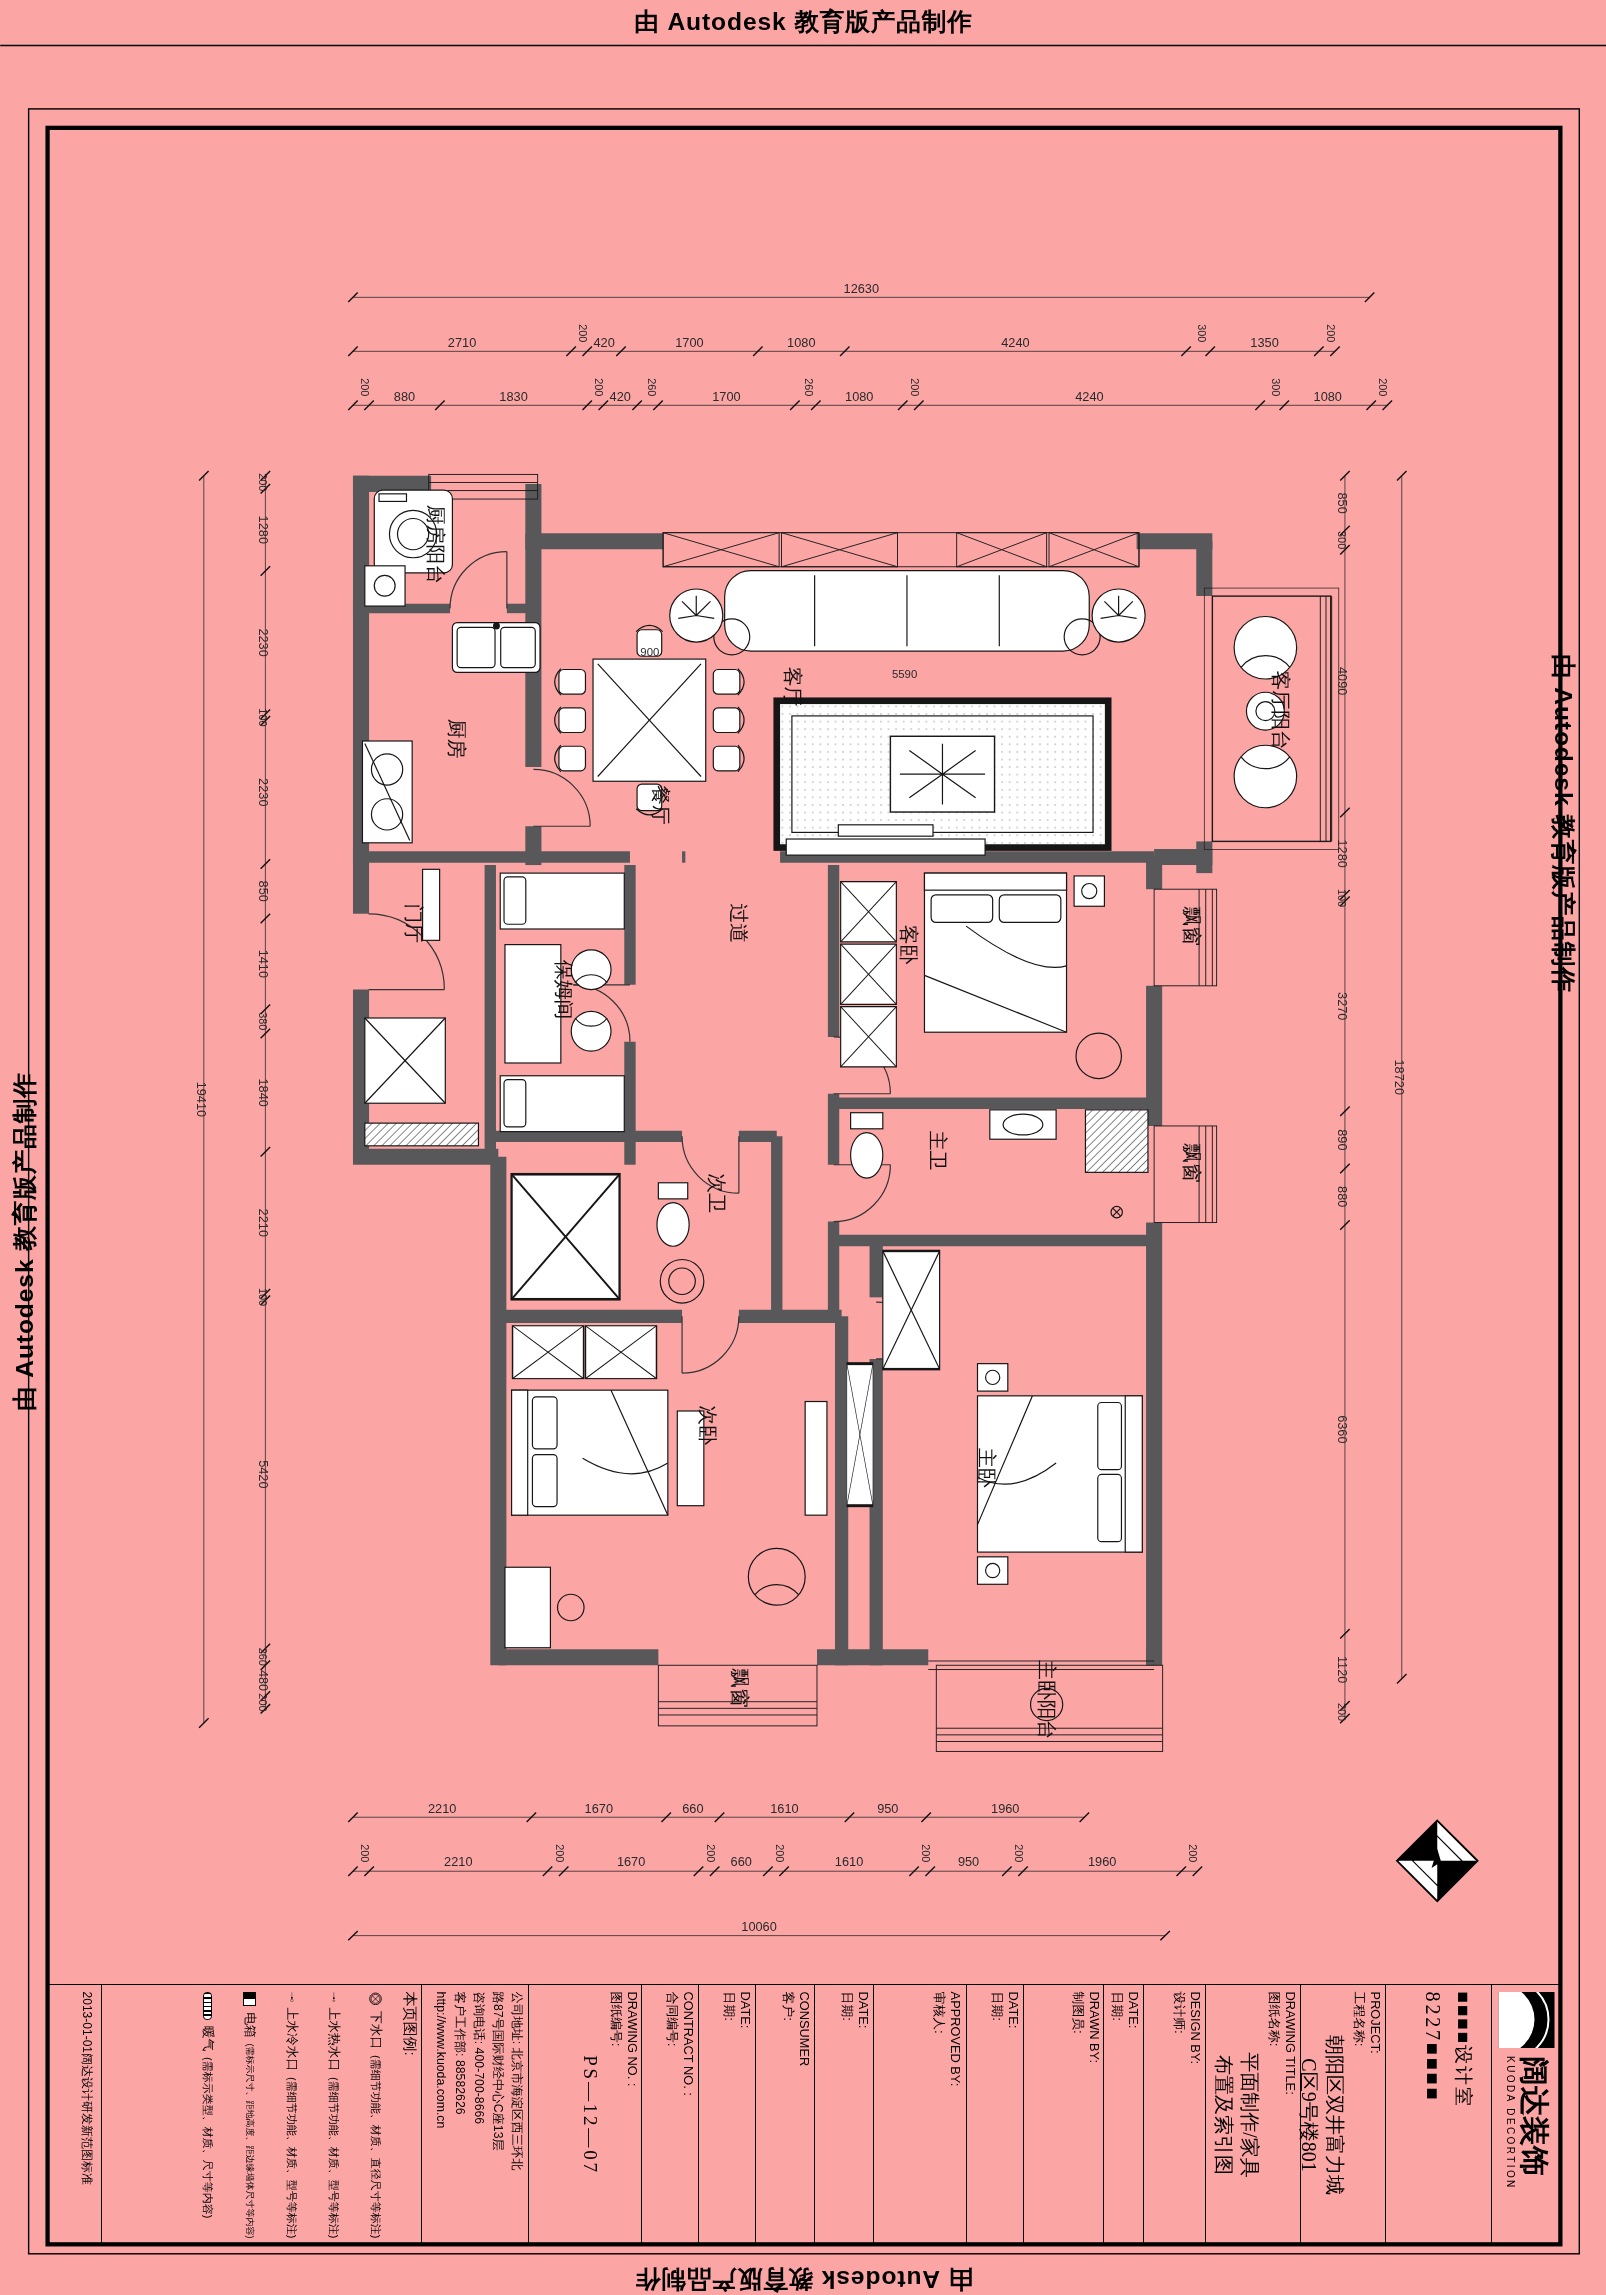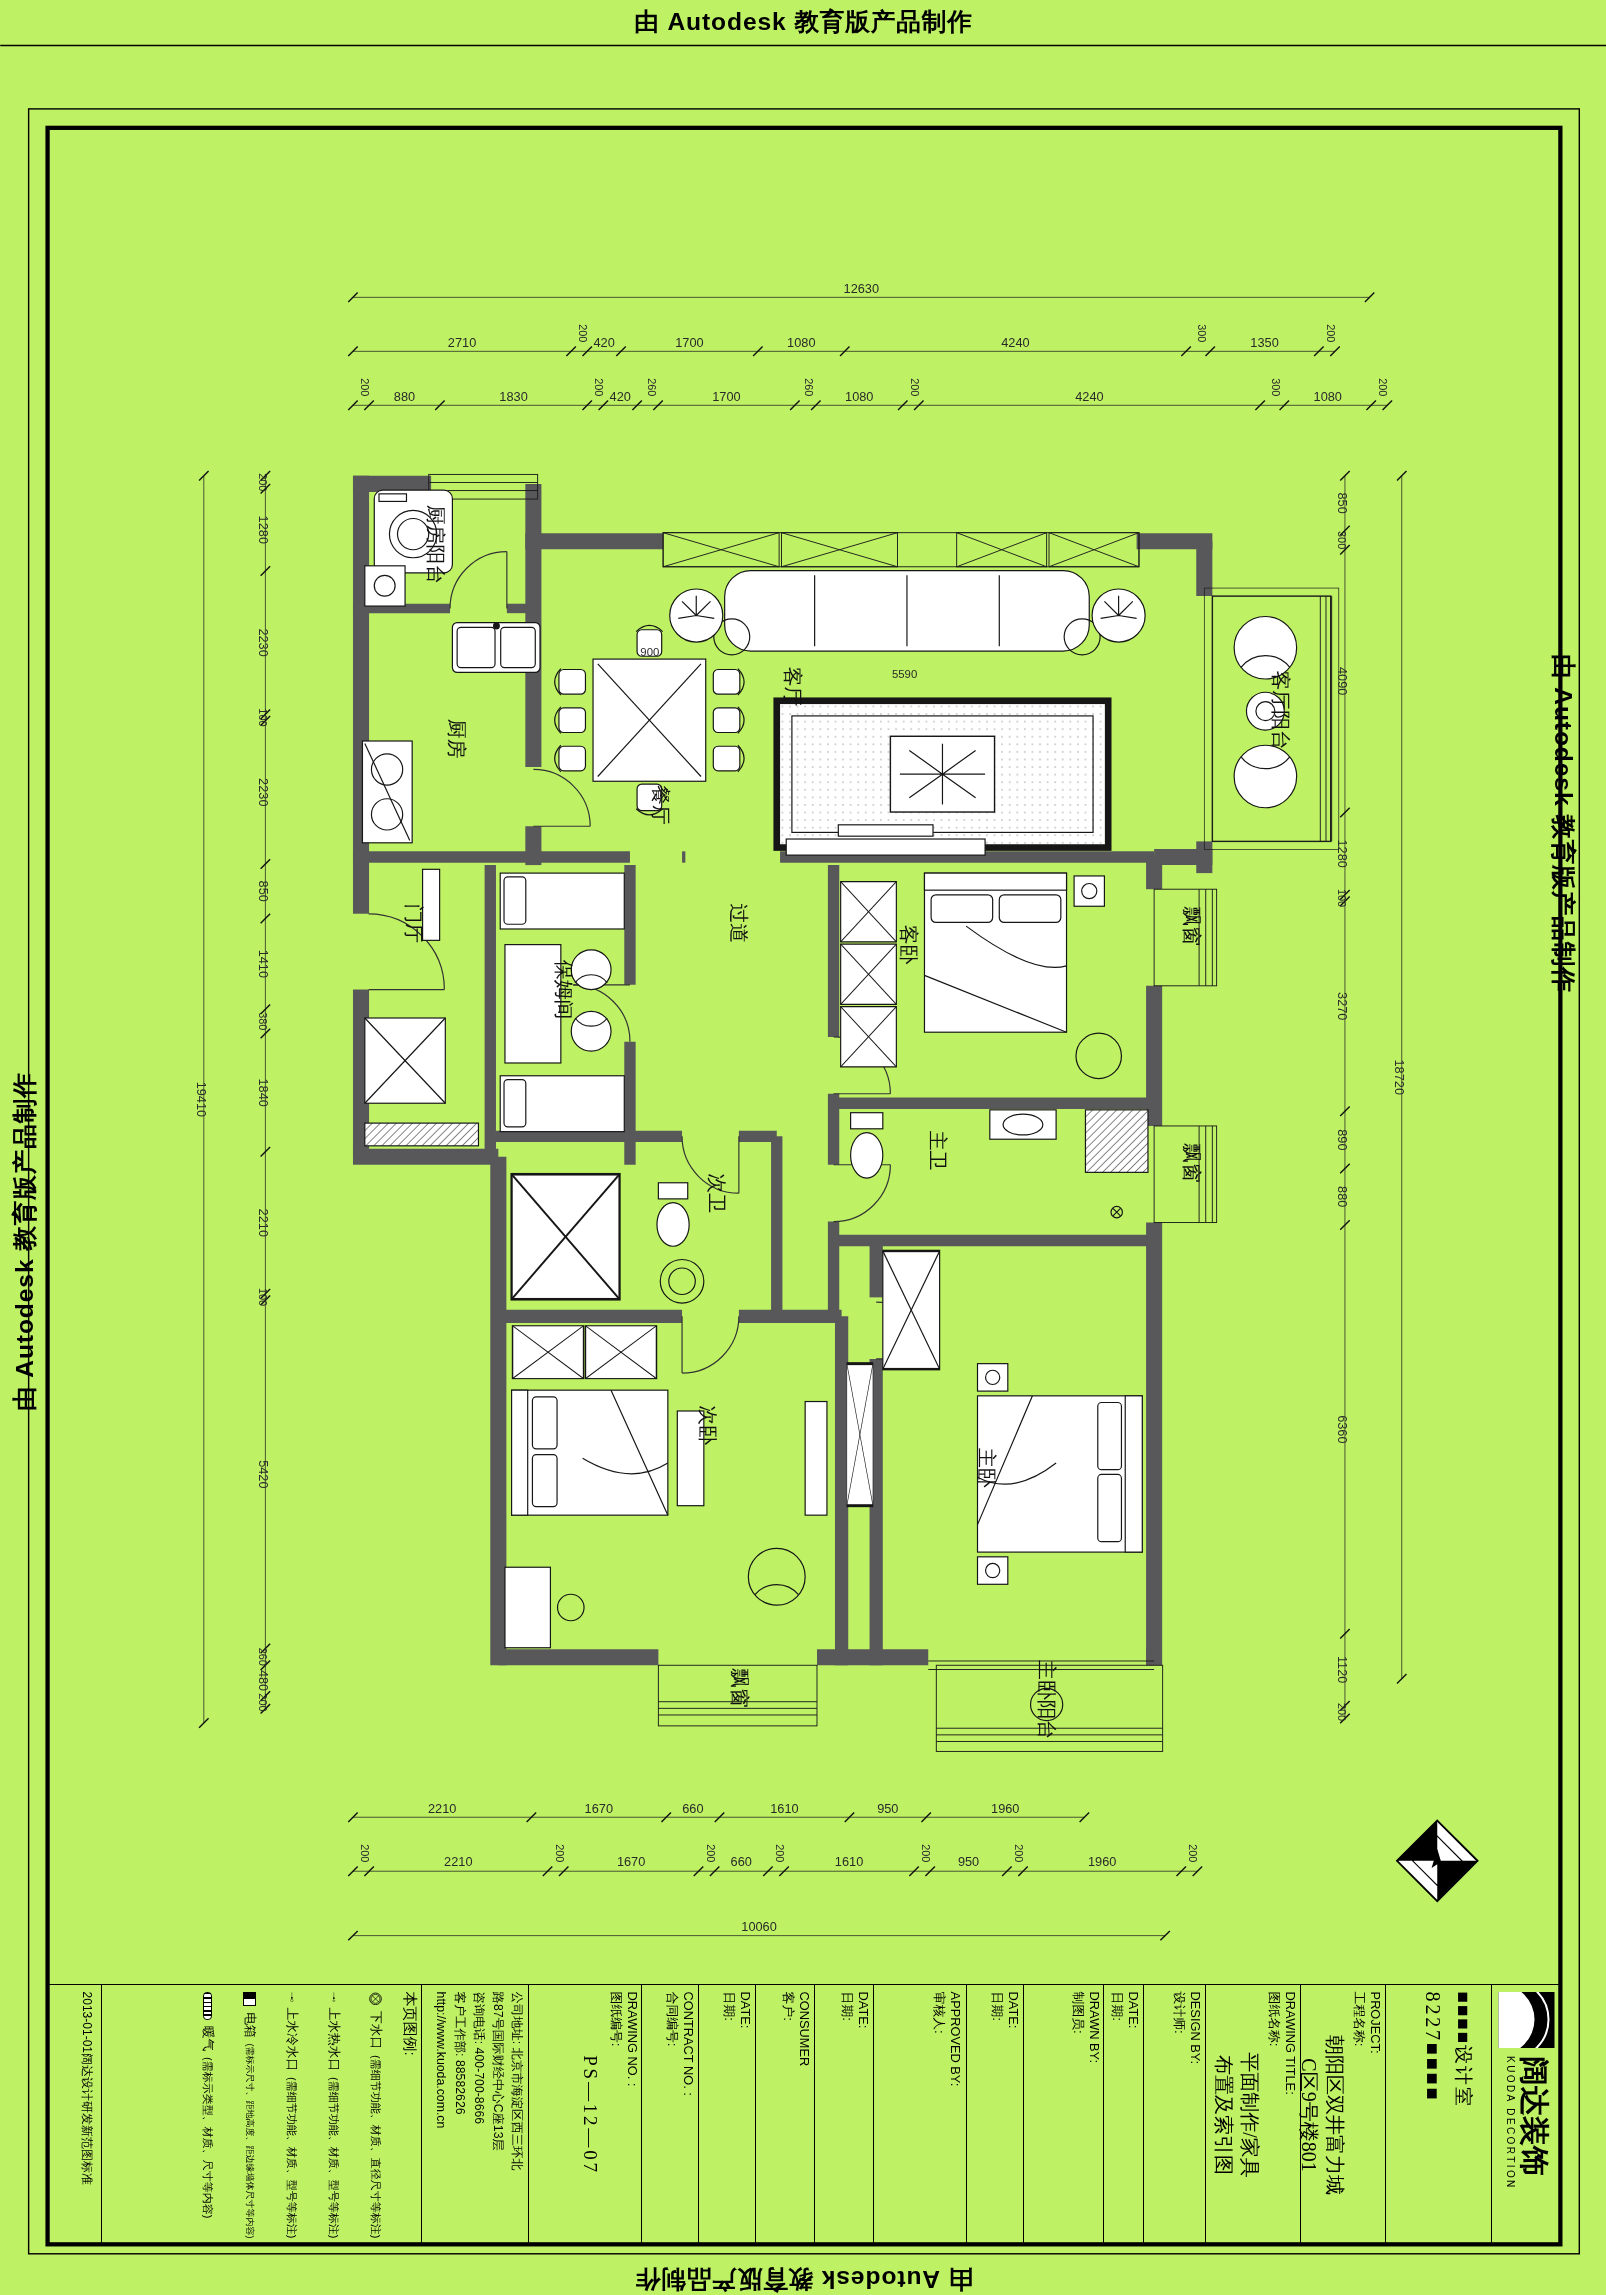--- a/index.html
+++ b/index.html
@@ -1,16 +1,16 @@
 <!DOCTYPE html>
 <html style="font-size:7.6px"><head>
 <meta charset="utf-8">
 <style>
   html,body{margin:0;padding:0;background:#e8e8e8;}
-  .page{position:relative;width:1607px;height:2295px;background:#bef264;
+  .page{position:relative;width:1607px;height:2295px;background:#fca5a5;
         font-family:"Liberation Sans",sans-serif;color:#000;overflow:hidden;}
   .plan-svg{position:absolute;left:0;top:0;}
   
   .wm{position:absolute;font-weight:700;font-size:24.6px;letter-spacing:0.9px;white-space:nowrap;color:#000;}
   .wm-top{left:50%;top:4.7px;transform:translateX(-50%);}
   .wm-bottom{left:50%;top:2263px;transform:translateX(-50%) rotate(180deg);}
   .wm-left{left:7.6px;top:1411px;transform-origin:0 0;transform:rotate(-90deg);}
   .wm-right{left:1580px;top:654px;transform-origin:0 0;transform:rotate(90deg);}
   
   .tb{position:absolute;left:47px;top:1984px;width:1513px;height:260px;border-top:1.9px solid #000;}

